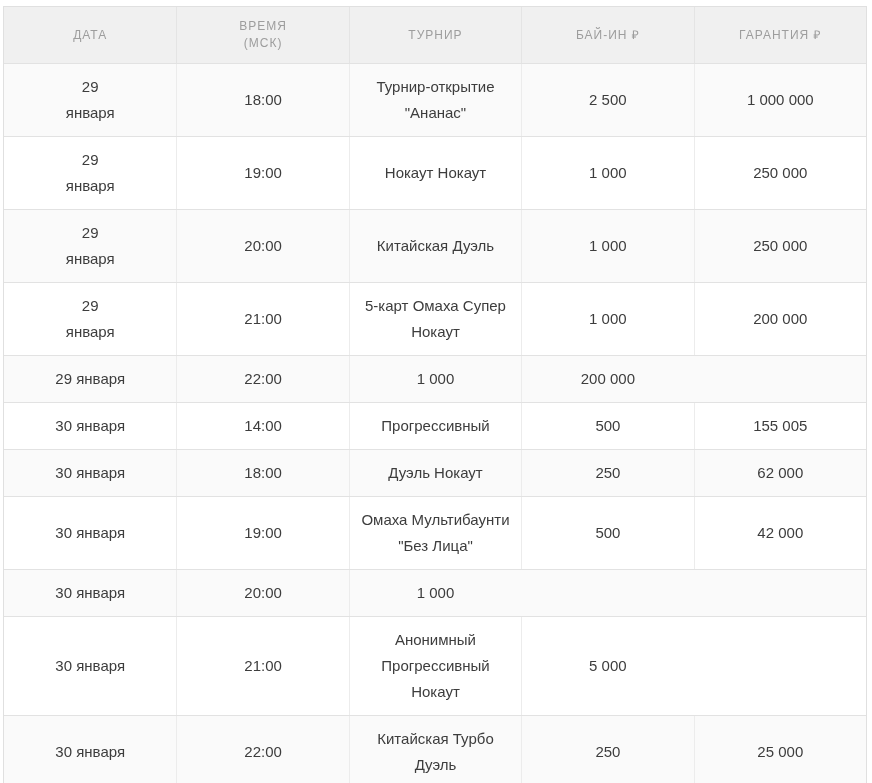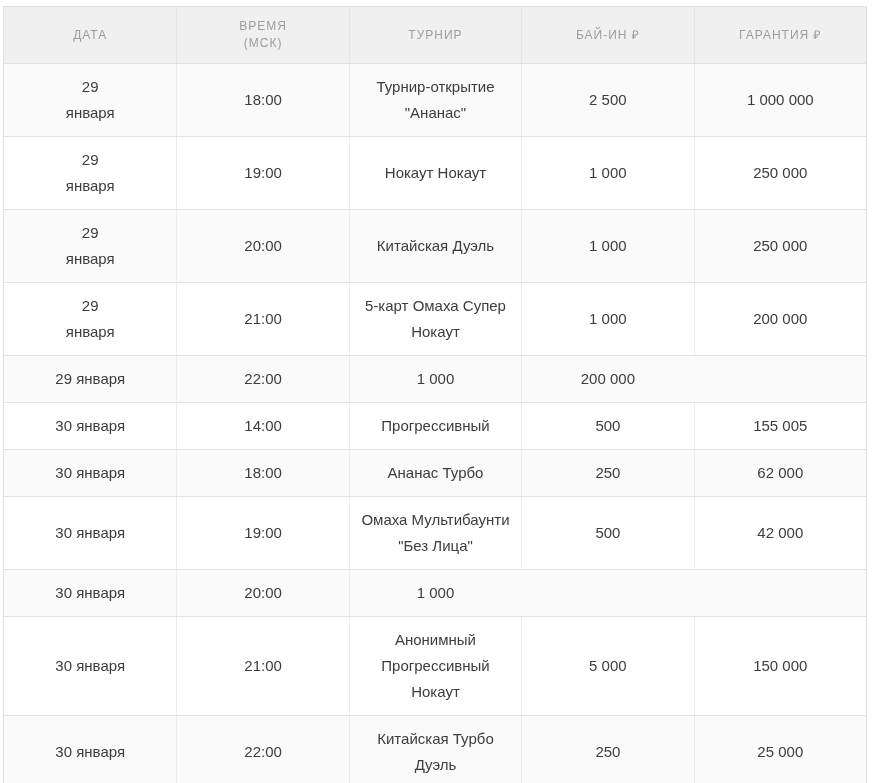--- a/index.html
+++ b/index.html
@@ -118,21 +118,21 @@
       <div class="tr">
         <div class="td">30 января</div>
         <div class="td">14:00</div>
         <div class="td">Прогрессивный</div>
         <div class="td">500</div>
         <div class="td">155 005</div>
       </div>
       <div class="tr">
         <div class="td">30 января</div>
         <div class="td">18:00</div>
-        <div class="td">Ананас Турбо</div>
+        <div class="td">Дуэль Нокаут</div>
         <div class="td">250</div>
         <div class="td">62 000</div>
       </div>
       <div class="tr">
         <div class="td">30 января</div>
         <div class="td">19:00</div>
         <div class="td">Омаха Мультибаунти
 "Без Лица"</div>
         <div class="td">500</div>
         <div class="td">42 000</div>
@@ -142,21 +142,20 @@
         <div class="td">20:00</div>
         <div class="td">1 000</div>
       </div>
       <div class="tr">
         <div class="td">30 января</div>
         <div class="td">21:00</div>
         <div class="td">Анонимный
 Прогрессивный
 Нокаут</div>
         <div class="td">5 000</div>
-        <div class="td">150 000</div>
       </div>
       <div class="tr">
         <div class="td">30 января</div>
         <div class="td">22:00</div>
         <div class="td">Китайская Турбо
 Дуэль</div>
         <div class="td">250</div>
         <div class="td">25 000</div>
       </div>
     </div>

